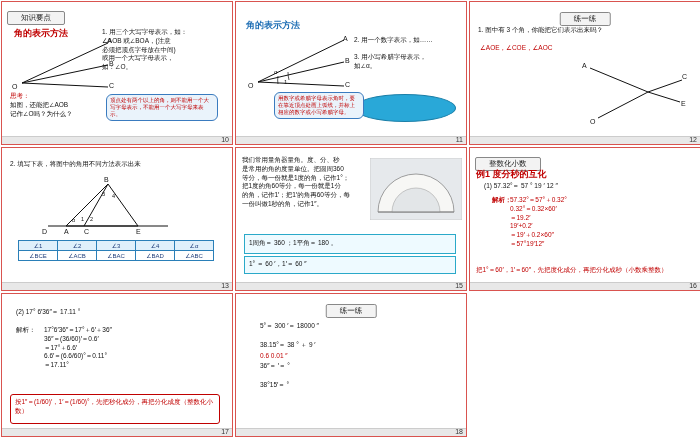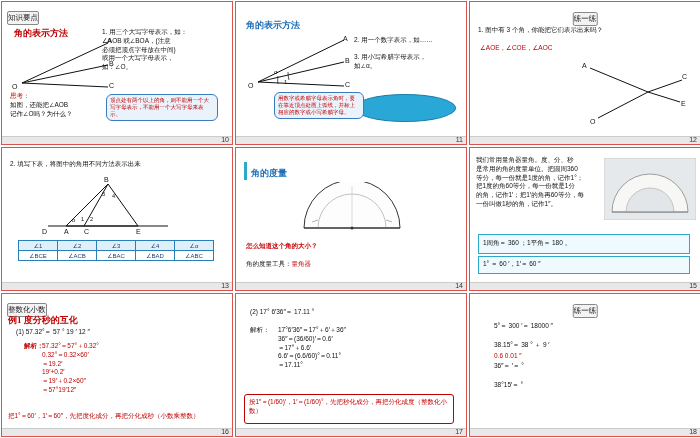--- a/index.html
+++ b/index.html
@@ -3,21 +3,21 @@
 <meta charset="utf-8">
 <style>
   html,body{margin:0;padding:0;background:#ffffff;}
   body{width:700px;height:438px;font-family:"Liberation Sans",sans-serif;}
   .deck{display:grid;grid-template-columns:repeat(3,232px);grid-template-rows:repeat(3,144px);
         column-gap:2px;row-gap:2px;padding:1px;box-sizing:border-box;}
   .slide{position:relative;border:1px solid #d9534f;background:#fff;overflow:hidden;box-sizing:border-box;}
   .pnum{position:absolute;right:3px;bottom:1px;font-size:7px;color:#333;}
   .pbar{position:absolute;left:0;right:0;bottom:0;height:7px;background:#e8e8e8;border-top:1px solid #ccc;}
   .tag{display:inline-block;font-size:7.5px;color:#1a1a1a;border:1px solid #888;background:#f3f3f3;
-       padding:1px 0;border-radius:2px;}
+       padding:1px 13px;border-radius:2px;}
   .title-red{color:#c00000;font-size:9px;font-weight:bold;}
   .title-blue{color:#1f6fb5;font-size:9px;font-weight:bold;}
   .txt{font-size:6.5px;color:#111;line-height:1.35;}
   .txt.b{font-weight:bold;}
   .red{color:#c00000;}
   .cyanbox{border:1px solid #2aa9c9;background:#eefaff;}
   .hdrbar{position:absolute;top:4px;left:5px;}
   .centerhdr{position:absolute;top:5px;left:50%;transform:translateX(-50%);}
   svg{display:block;}
   table.g{border-collapse:collapse;}
@@ -148,40 +148,20 @@
         <td>∠BAC</td>
         <td>∠BAD</td>
         <td>∠ABC</td>
       </tr>
     </tbody>
       </table>
     <div class="pbar"></div>
     <div class="pnum">13</div>
   </div>
 
-  <div class="slide">
-    <div style="position:absolute;left:8px;top:14px;border-left:3px solid #2aa9c9;padding-left:4px;">
-      <span class="title-blue">角的度量</span>
-    </div>
-    <svg width="110" height="52" style="position:absolute;left:62px;top:34px;">
-      <path d="M6 46 A 48 48 0 0 1 102 46 Z" fill="#fdfdfd" stroke="#333" stroke-width="1"></path>
-      <path d="M20 46 A 34 34 0 0 1 88 46 Z" fill="none" stroke="#999" stroke-width="0.6"></path>
-      <line x1="6" y1="46" x2="102" y2="46" stroke="#333" stroke-width="1"></line>
-      <line x1="54" y1="46" x2="54" y2="4" stroke="#bbb" stroke-width="0.5"></line>
-      <line x1="14" y1="40" x2="20" y2="38" stroke="#666" stroke-width="0.5"></line>
-      <line x1="94" y1="40" x2="88" y2="38" stroke="#666" stroke-width="0.5"></line>
-      <circle cx="54" cy="46" r="1.5" fill="#333"></circle>
-    </svg>
-    <div style="position:absolute;left:10px;top:94px;" class="txt red b">怎么知道这个角的大小？</div>
-    <div style="position:absolute;left:10px;top:112px;" class="txt">
-      <span>角的度量工具：</span><span class="red b">量角器</span>
-    </div>
-    <div class="pbar"></div>
-    <div class="pnum">14</div>
-  </div>
 
   <div class="slide">
     <div style="position:absolute;left:6px;top:8px;width:128px;" class="txt">
       <div>我们常用量角器量角。度、分、秒</div>
       <div>是常用的角的度量单位。把圆周360</div>
       <div>等分，每一份就是1度的角，记作1°；</div>
       <div>把1度的角60等分，每一份就是1分</div>
       <div>的角，记作1′；把1′的角再60等分，每</div>
       <div>一份叫做1秒的角，记作1″。</div>
     </div>
@@ -198,21 +178,21 @@
       <div class="txt" style="padding:3px 4px;">1° ＝ 60 ′，1′＝ 60 ″</div>
     </div>
     <div class="pbar"></div>
     <div class="pnum">15</div>
   </div>
 
   <div class="slide">
     <div class="hdrbar">
       <span class="tag">整数化小数</span>
     </div>
-    <div style="position:absolute;left:6px;top:20px;font-family:Liberation Serif, serif;" class="title-red">例1 度分秒的互化</div>
+    <div style="position:absolute;left:6px;top:20px;" class="title-red">例1 度分秒的互化</div>
     <div style="position:absolute;left:14px;top:34px;" class="txt">(1) 57.32°＝ 57 ° 19 ′ 12 ″</div>
     <div style="position:absolute;left:22px;top:48px;" class="txt red b">解析：</div>
     <div style="position:absolute;left:40px;top:48px;width:120px;" class="txt red">
       <div>57.32°＝57°＋0.32°</div>
       <div>0.32°＝0.32×60′</div>
       <div>＝19.2′</div>
       <div>19′+0.2′</div>
       <div>＝19′＋0.2×60″</div>
       <div>＝57°19′12″</div>
     </div>

